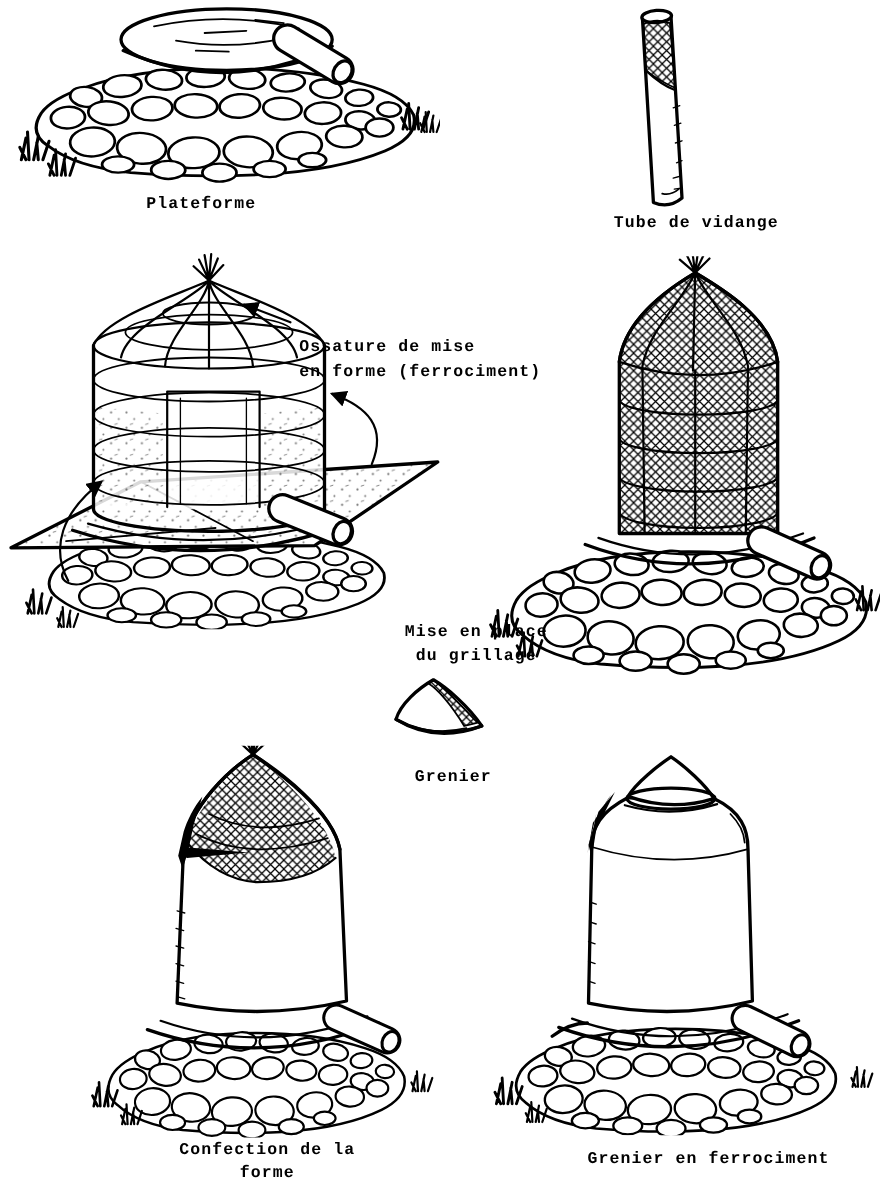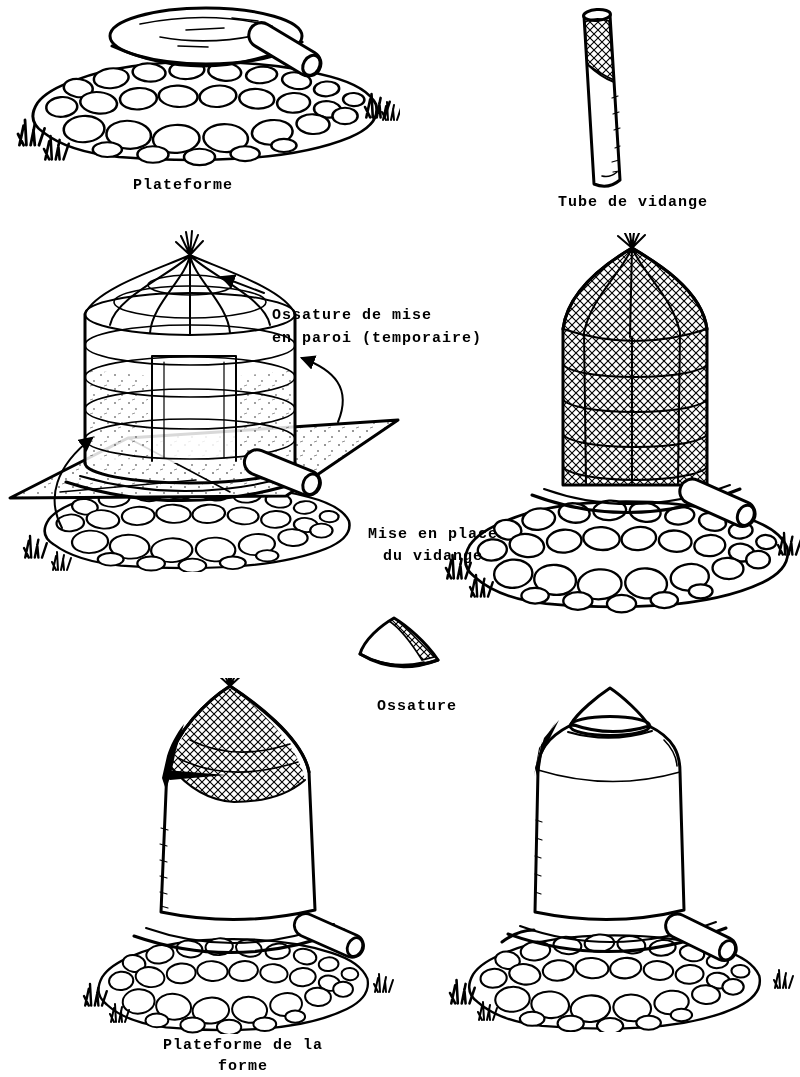--- a/index.html
+++ b/index.html
@@ -169,21 +169,21 @@
           <use href="#tube"></use>
         </g>
 
         <path class="o2" marker-end="url(#ah)" d="M62,298 C46,268 56,236 92,208"></path>
         <path class="o2" marker-end="url(#ah)" d="M338,192 C352,158 334,140 302,128"></path>
 
         <path class="o2" marker-end="url(#ah)" d="M264,63 L222,47"></path>
       </g>
     </svg>
   </div>
-  <div class="cap" style="left:272px;top:268px;line-height:23px;margin-top:36px;"><span>Ossature de mise</span><br><span>en paroi (temporaire)</span></div>
+  <div class="cap" style="left:272px;top:268px;line-height:23px;margin-top:36px;"><span>Ossature de mise</span><br><span>en forme (ferrociment)</span></div>
 
   <div class="fig" style="left:440px;top:233px;width:360px;height:390px;">
     <svg width="360" height="390" viewBox="0 0 360 390">
       <g>
         <use href="#mound" transform="translate(15,258) scale(0.91,0.88)"></use>
         <use href="#grass" transform="translate(6,322) scale(1.3)"></use>
         <use href="#grass" transform="translate(30,342) scale(1.2)"></use>
         <use href="#grass" transform="translate(338,300) scale(1.2)"></use>
 
         <path class="o3" d="M92,262 Q194,300 300,256"></path>
@@ -198,33 +198,33 @@
                              M144,100 L146,250 M240,100 L238,250 M192,104 L192,250"></path>
           <path class="o3" d="M192,15 C170,28 128,56 123,96 M192,15 C214,28 262,56 267,96"></path>
           <path class="o2" d="M192,15 l-9,-19 M192,15 l-3,-22 M192,15 l3,-23 M192,15 l9,-19 M192,15 l13,-13 M192,15 l-14,-12"></path>
         </g>
         <g transform="translate(246,242) rotate(24)">
           <use href="#tube"></use>
         </g>
       </g>
     </svg>
   </div>
-  <div class="cap center" style="left:352px;top:524px;width:162px;"><span>Mise en place</span><br><span>du vidange</span></div>
+  <div class="cap center" style="left:352px;top:564px;width:162px;"><span>Mise en place</span><br><span>du grillage</span></div>
 
   <div class="fig" style="left:352px;top:612px;width:100px;height:66px;">
     <svg width="100" height="66" viewBox="0 0 100 66">
       <g>
         <path class="wf3" d="M42,6 C28,14 12,28 8,42 Q44,62 86,48 C74,30 54,13 42,6 Z"></path>
         <path d="M42,6 C52,14 68,30 82,45 L70,48 C60,32 48,16 37,9 Z" fill="url(#xh)" stroke="#000" stroke-width="1.6"></path>
         <path class="o3" d="M8,42 Q44,64 86,48" stroke-width="4"></path>
         <path class="o15" d="M22,48 Q46,56 72,50"></path>
       </g>
     </svg>
   </div>
-  <div class="cap" style="left:377px;top:696px;">Ossature</div>
+  <div class="cap" style="left:377px;top:696px;">Grenier</div>
 
   <div class="fig" style="left:58px;top:678px;width:352px;height:356px;">
     <svg width="352" height="356" viewBox="0 0 352 356">
       <g>
         <use href="#mound" transform="translate(32,252) scale(0.76,0.76)"></use>
         <use href="#grass" transform="translate(26,306) scale(1.2)"></use>
         <use href="#grass" transform="translate(52,326)"></use>
         <use href="#grass" transform="translate(316,296)"></use>
 
         <path class="o3" d="M76,258 Q180,294 286,252"></path>
@@ -243,21 +243,21 @@
           <path class="blk" d="M108,92 L168,97 L112,102 Q104,98 108,92 Z"></path>
 
           <path class="o1" d="M103,150 l7,2 M102,166 l7,2 M102,182 l7,2 M102,198 l7,2 M102,214 l7,2 M103,228 l7,2"></path>
         </g>
         <g transform="translate(242,232) rotate(24) scale(0.92)">
           <use href="#tube"></use>
         </g>
       </g>
     </svg>
   </div>
-  <div class="cap center" style="left:148px;top:1035px;width:190px;line-height:21px;"><span>Plateforme de la</span><br><span>forme</span></div>
+  <div class="cap center" style="left:148px;top:1035px;width:190px;line-height:21px;"><span>Confection de la</span><br><span>forme</span></div>
 
   <div class="fig" style="left:438px;top:680px;width:362px;height:352px;">
     <svg width="362" height="352" viewBox="0 0 362 352">
       <g>
         <use href="#mound" transform="translate(22,246) scale(0.82,0.78)"></use>
         <use href="#grass" transform="translate(12,300) scale(1.3)"></use>
         <use href="#grass" transform="translate(40,322)"></use>
         <use href="#grass" transform="translate(336,290)"></use>
 
         <path class="o3" d="M70,254 Q176,292 288,248"></path>
@@ -276,14 +276,15 @@
           <path class="blk" d="M121,40 L104,74 L100,100 L97,88 L106,58 Z"></path>
           <path class="o1" d="M98,140 l6,2 M98,158 l6,2 M97,176 l6,2 M97,194 l6,2 M97,212 l6,2"></path>
           <path class="o15" d="M226,60 Q238,72 239,86"></path>
         </g>
         <g transform="translate(234,230) rotate(26) scale(0.95)">
           <use href="#tube"></use>
         </g>
       </g>
     </svg>
   </div>
+  <div class="cap" style="left:534px;top:1043px;">Grenier en ferrociment</div>
 
 </div>
 
 </body></html>

